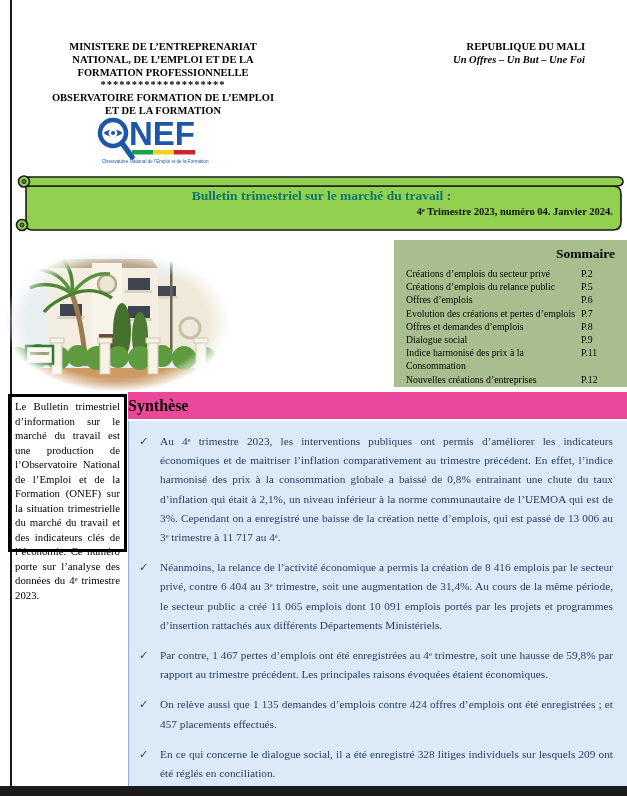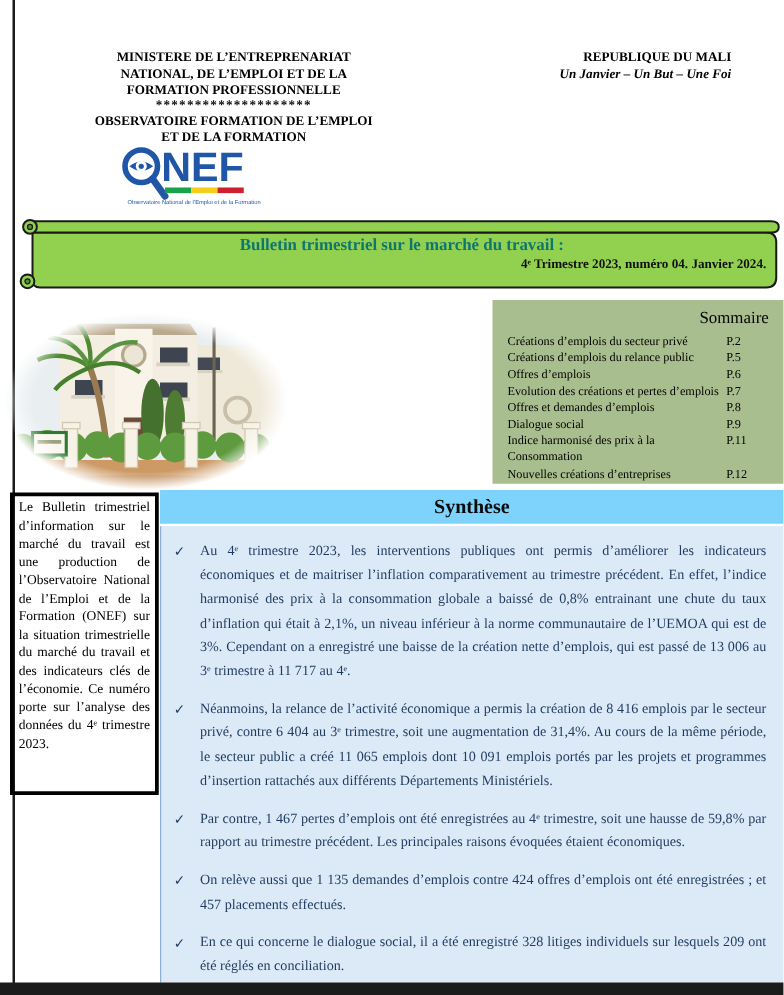--- a/index.html
+++ b/index.html
@@ -6,21 +6,21 @@
   .page {
     position:relative; width:627px; height:796px; background:#ffffff;
     font-family:"Liberation Serif","DejaVu Serif",serif; color:#000;
     overflow:hidden;
   }
   .page-border-left { position:absolute; left:10px; top:0; width:2px; height:796px; background:#1a1a1a; }
   .bottom-bar { position:absolute; left:0; top:786px; width:627px; height:10px; background:#1b1b1b; }
 
   
   .hdr-left { position:absolute; left:50px; top:40px; width:226px; text-align:center;
-              font-weight:bold; font-size:10.5px; line-height:13px;margin-left:24px; }
+              font-weight:bold; font-size:10.5px; line-height:13px; }
   .hdr-stars { letter-spacing:1px; line-height:12px; }
   .hdr-right { position:absolute; left:380px; top:40px; width:205px; text-align:right;
                font-weight:bold; font-size:10.5px; line-height:13px; }
   .motto { font-style:italic; }
 
   .logo { position:absolute; left:92px; top:114px; width:145px; height:56px; }
 
   
   .banner { position:absolute; left:10px; top:172px; width:617px; height:64px; }
   .banner svg { position:absolute; left:0; top:0; }
@@ -28,33 +28,33 @@
                   font-weight:bold; font-size:13.5px; color:#0f766e; }
   .banner-subtitle { position:absolute; left:20px; right:14px; top:34px; text-align:right;
                      font-weight:bold; font-size:10.5px; color:#111; }
 
   
   .photo { position:absolute; left:0; top:246px; width:234px; height:150px; }
 
   
   .sommaire { position:absolute; left:394px; top:240px; width:233px; height:147px;
               background:#A9BE8E; box-sizing:border-box; padding:5px 10px 5px 12px; }
-  .sommaire-title { text-align:right; font-weight:normal; font-size:13.5px; margin:1px 2px 5px 0; }
+  .sommaire-title { text-align:right; font-weight:bold; font-size:13.5px; margin:1px 2px 5px 0; }
   .sommaire-row { display:flex; font-weight:normal; font-size:9.8px; line-height:13.2px; }
   .sommaire-label { flex:1 1 auto; padding-right:6px; }
   .sommaire-page { flex:0 0 36px; }
 
   
-  .intro { position:absolute; left:8px; top:394px; width:119px; height:242px;
+  .intro { position:absolute; left:8px; top:394px; width:119px; height:158px;
            border:3px solid #000; box-sizing:border-box; padding:2px 4px;
            font-size:10.8px; line-height:14.5px; text-align:justify; }
 
   
   .syn-header { position:absolute; left:128px; top:392px; width:499px; height:29px;
-                background:#7dd3fc; text-align:center; box-sizing:border-box;
+                background:#ec4899; text-align:left; box-sizing:border-box;
                 border-bottom:2px solid #ffffff; }
   .syn-header span { font-weight:bold; font-size:16px; line-height:27px; color:#0b0b0b; }
   .syn-body { position:absolute; left:128px; top:421px; width:499px; height:365px;
               background:#DCE9F7; box-sizing:border-box; border-left:1px solid #8FAFD4;
               padding:11px 14px 0 10px; overflow:hidden; }
   .bullet { display:flex; margin-bottom:11px; color:#1F3A5F; }
   .check { flex:0 0 21px; font-size:11px; line-height:19.2px;
            font-family:"DejaVu Sans","Liberation Sans",sans-serif; }
   .btext { flex:1 1 auto; text-align:justify; font-size:11.3px; line-height:19.2px; }
 </style>
@@ -69,21 +69,21 @@
     <div>MINISTERE DE L’ENTREPRENARIAT</div>
     <div>NATIONAL, DE L’EMPLOI ET DE LA</div>
     <div>FORMATION PROFESSIONNELLE</div>
     <div class="hdr-stars">********************</div>
     <div>OBSERVATOIRE FORMATION DE L’EMPLOI</div>
     <div>ET DE LA FORMATION</div>
   </div>
 
   <div class="hdr-right">
     <div>REPUBLIQUE DU MALI</div>
-    <div class="motto">Un Janvier – Un But – Une Foi</div>
+    <div class="motto">Un Offres – Un But – Une Foi</div>
   </div>
 
   <div class="logo">
     <svg width="145" height="56" viewBox="0 0 145 56">
       <circle cx="21" cy="19" r="13" fill="none" stroke="#2056A7" stroke-width="4.5"></circle>
       <line x1="30" y1="29" x2="40" y2="43" stroke="#2056A7" stroke-width="5.5" stroke-linecap="round"></line>
       <path d="M11.5 19 Q21 11.5 30.5 19 Q21 26.5 11.5 19 Z" fill="#2056A7"></path>
       <circle cx="21" cy="19" r="4.4" fill="#ffffff"></circle>
       <circle cx="21" cy="19" r="2.1" fill="#2056A7"></circle>
       <text x="37" y="31" font-family="Liberation Sans, sans-serif" font-weight="bold" font-size="33" fill="#2056A7">NEF</text>

